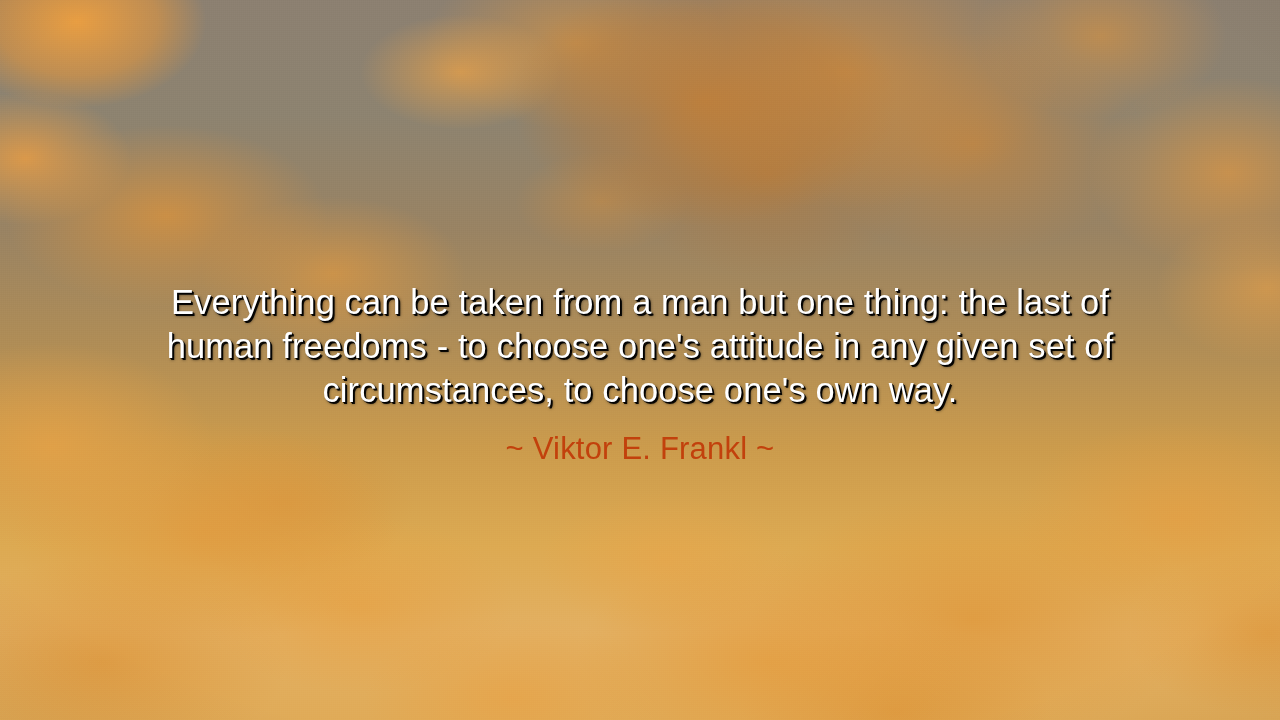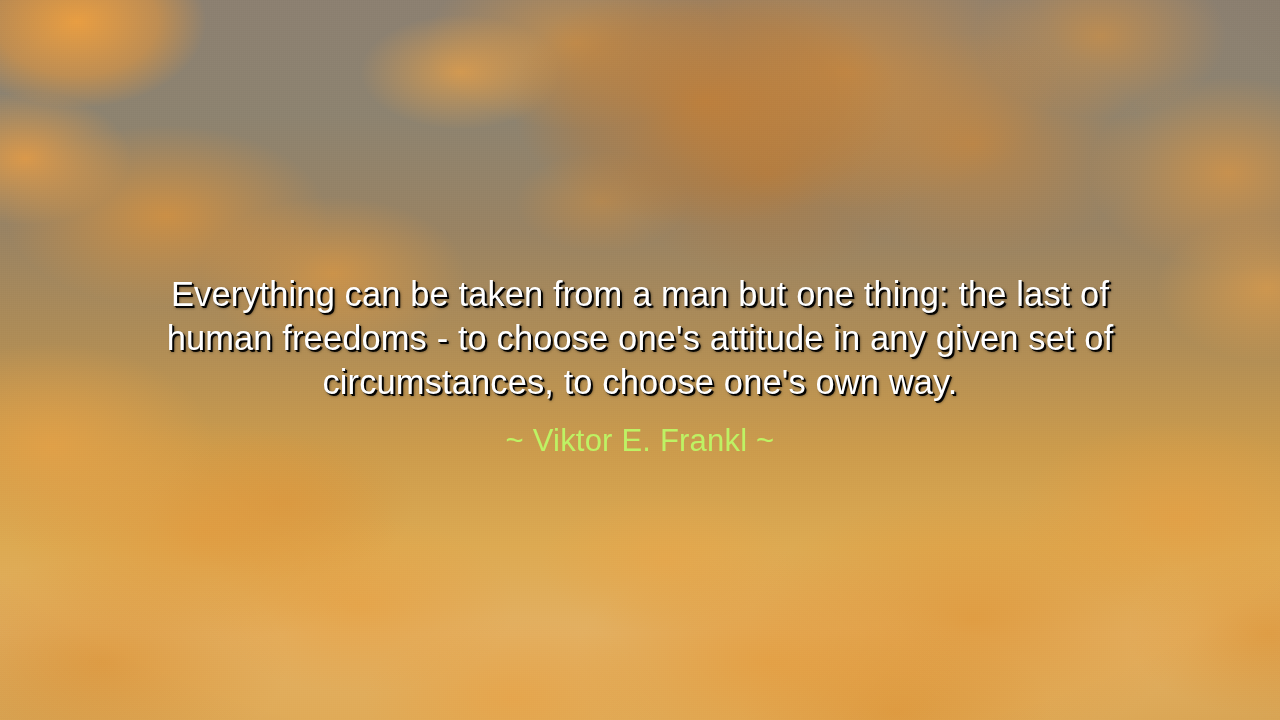--- a/index.html
+++ b/index.html
@@ -114,36 +114,36 @@
     position: absolute;
     left: 0;
     right: 0;
     top: 272px;
     text-align: center;
     padding: 0 40px;
     box-sizing: border-box;
   }
 
   .quote-text {
-    margin: 0;
+    margin: 8px;
     color: #ffffff;
     font-size: 34.5px;
     line-height: 44px;
     font-weight: 400;
     letter-spacing: .1px;
     text-shadow:
        2px 2px 0 rgba(0,0,0,.92),
        2px 2px 3px rgba(0,0,0,.55),
        1px 1px 0 rgba(0,0,0,.75);
     white-space: pre-line;
   }
 
   .attribution {
     margin: 18px 0 0 0;
-    color: #bef264;
+    color: #c2410c;
     font-size: 31px;
     line-height: 38px;
     font-weight: 400;
     letter-spacing: .2px;
   }
 </style>
 </head>
 <body>
 
 <div id="stage">

